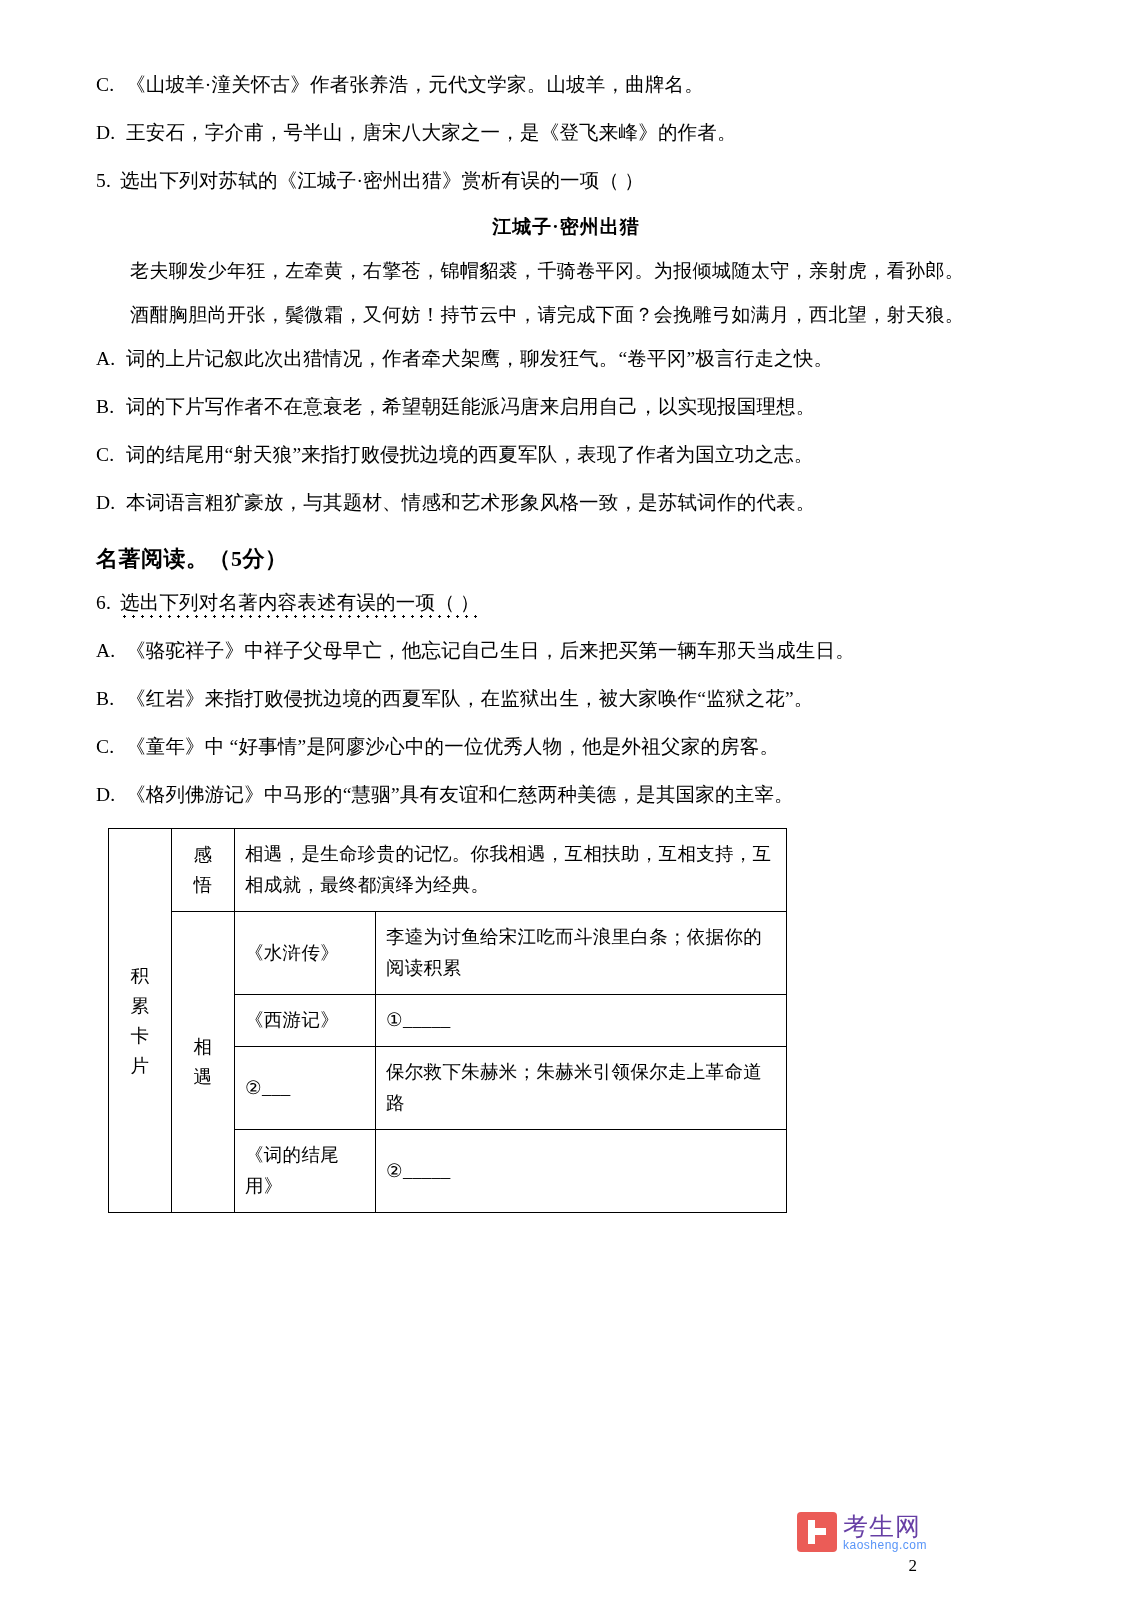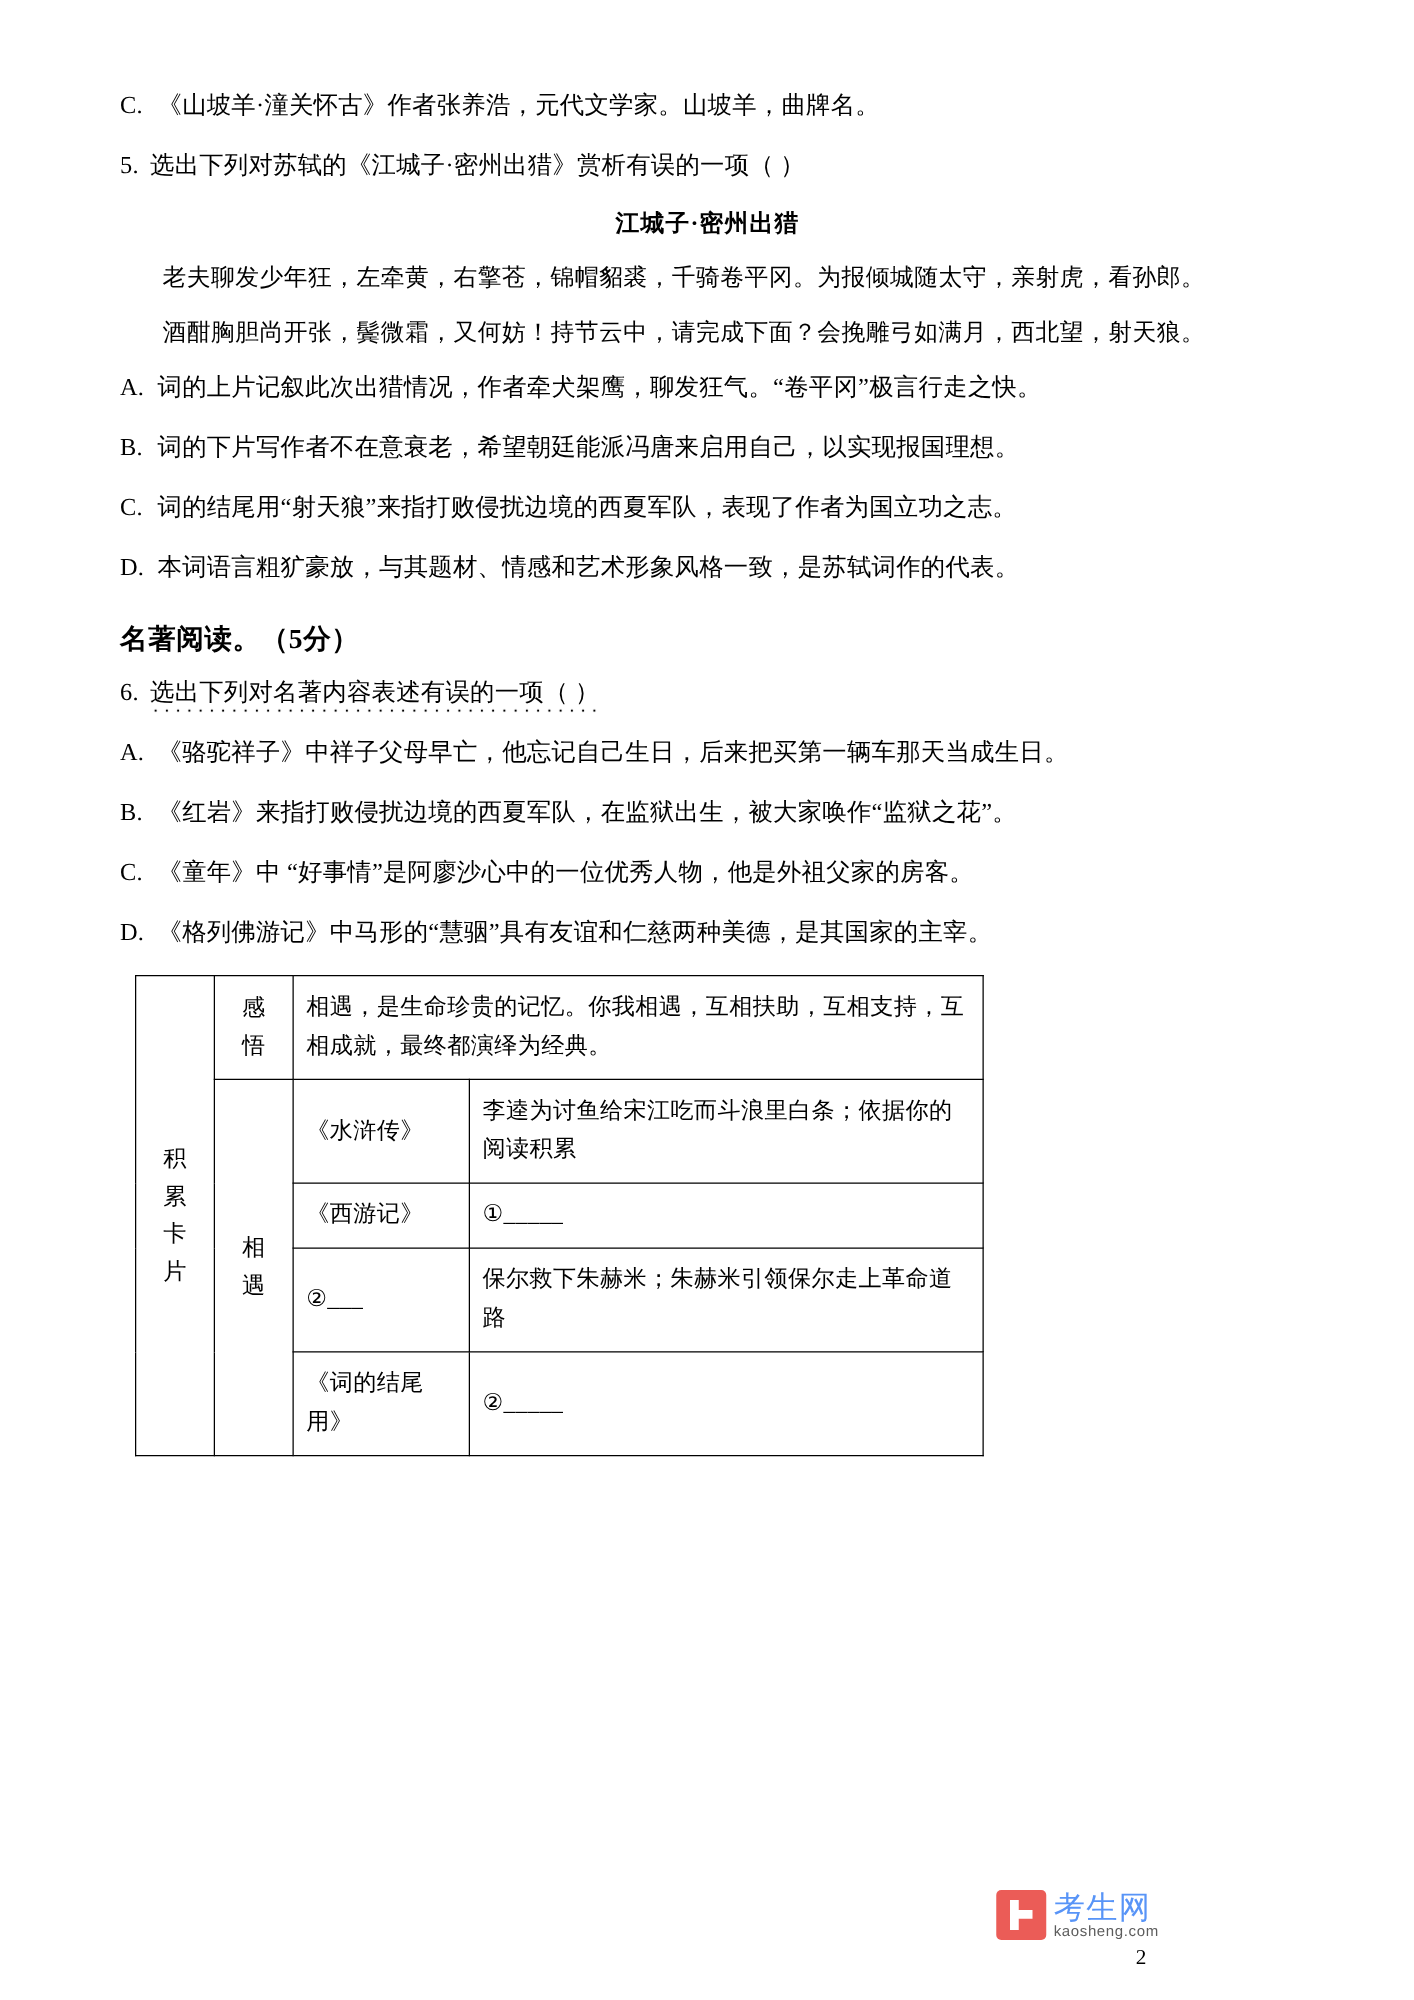--- a/index.html
+++ b/index.html
@@ -142,41 +142,44 @@
     width: 18px; height: 7px;
     background: #fff;
   }
   .wm-text {
     display: flex;
     flex-direction: column;
     line-height: 1.05;
   }
   .wm-cn {
     font-size: 25px;
-    color: #3b82f6;
+    color: #4c1d95;
     font-family: "Liberation Sans", sans-serif;
     letter-spacing: 1px;
   }
   .wm-en {
     font-size: 12px;
-    color: #404040;
+    color: #3b82f6;
     font-family: "Liberation Sans", sans-serif;
     letter-spacing: 0.5px;
   }
 </style>
 </head>
 <body>
 
 <div class="page">
   <div class="content">
 
     <div class="line">
       <span class="opt-label">C.</span><span>《山坡羊·潼关怀古》作者张养浩，元代文学家。山坡羊，曲牌名。</span>
     </div>
 
+    <div class="line">
+      <span class="opt-label">D.</span><span>王安石，字介甫，号半山，唐宋八大家之一，是《登飞来峰》的作者。</span>
+    </div>
 
     <div class="line">
       <span class="q-label">5.</span><span>选出下列对苏轼的《江城子·密州出猎》赏析有误的一项（      ）</span>
     </div>
 
     <div class="poem-title">江城子·密州出猎</div>
 
     <div class="poem-line">老夫聊发少年狂，左牵黄，右擎苍，锦帽貂裘，千骑卷平冈。为报倾城随太守，亲射虎，看孙郎。</div>
     <div class="poem-line">酒酣胸胆尚开张，鬓微霜，又何妨！持节云中，请完成下面？会挽雕弓如满月，西北望，射天狼。</div>
 

